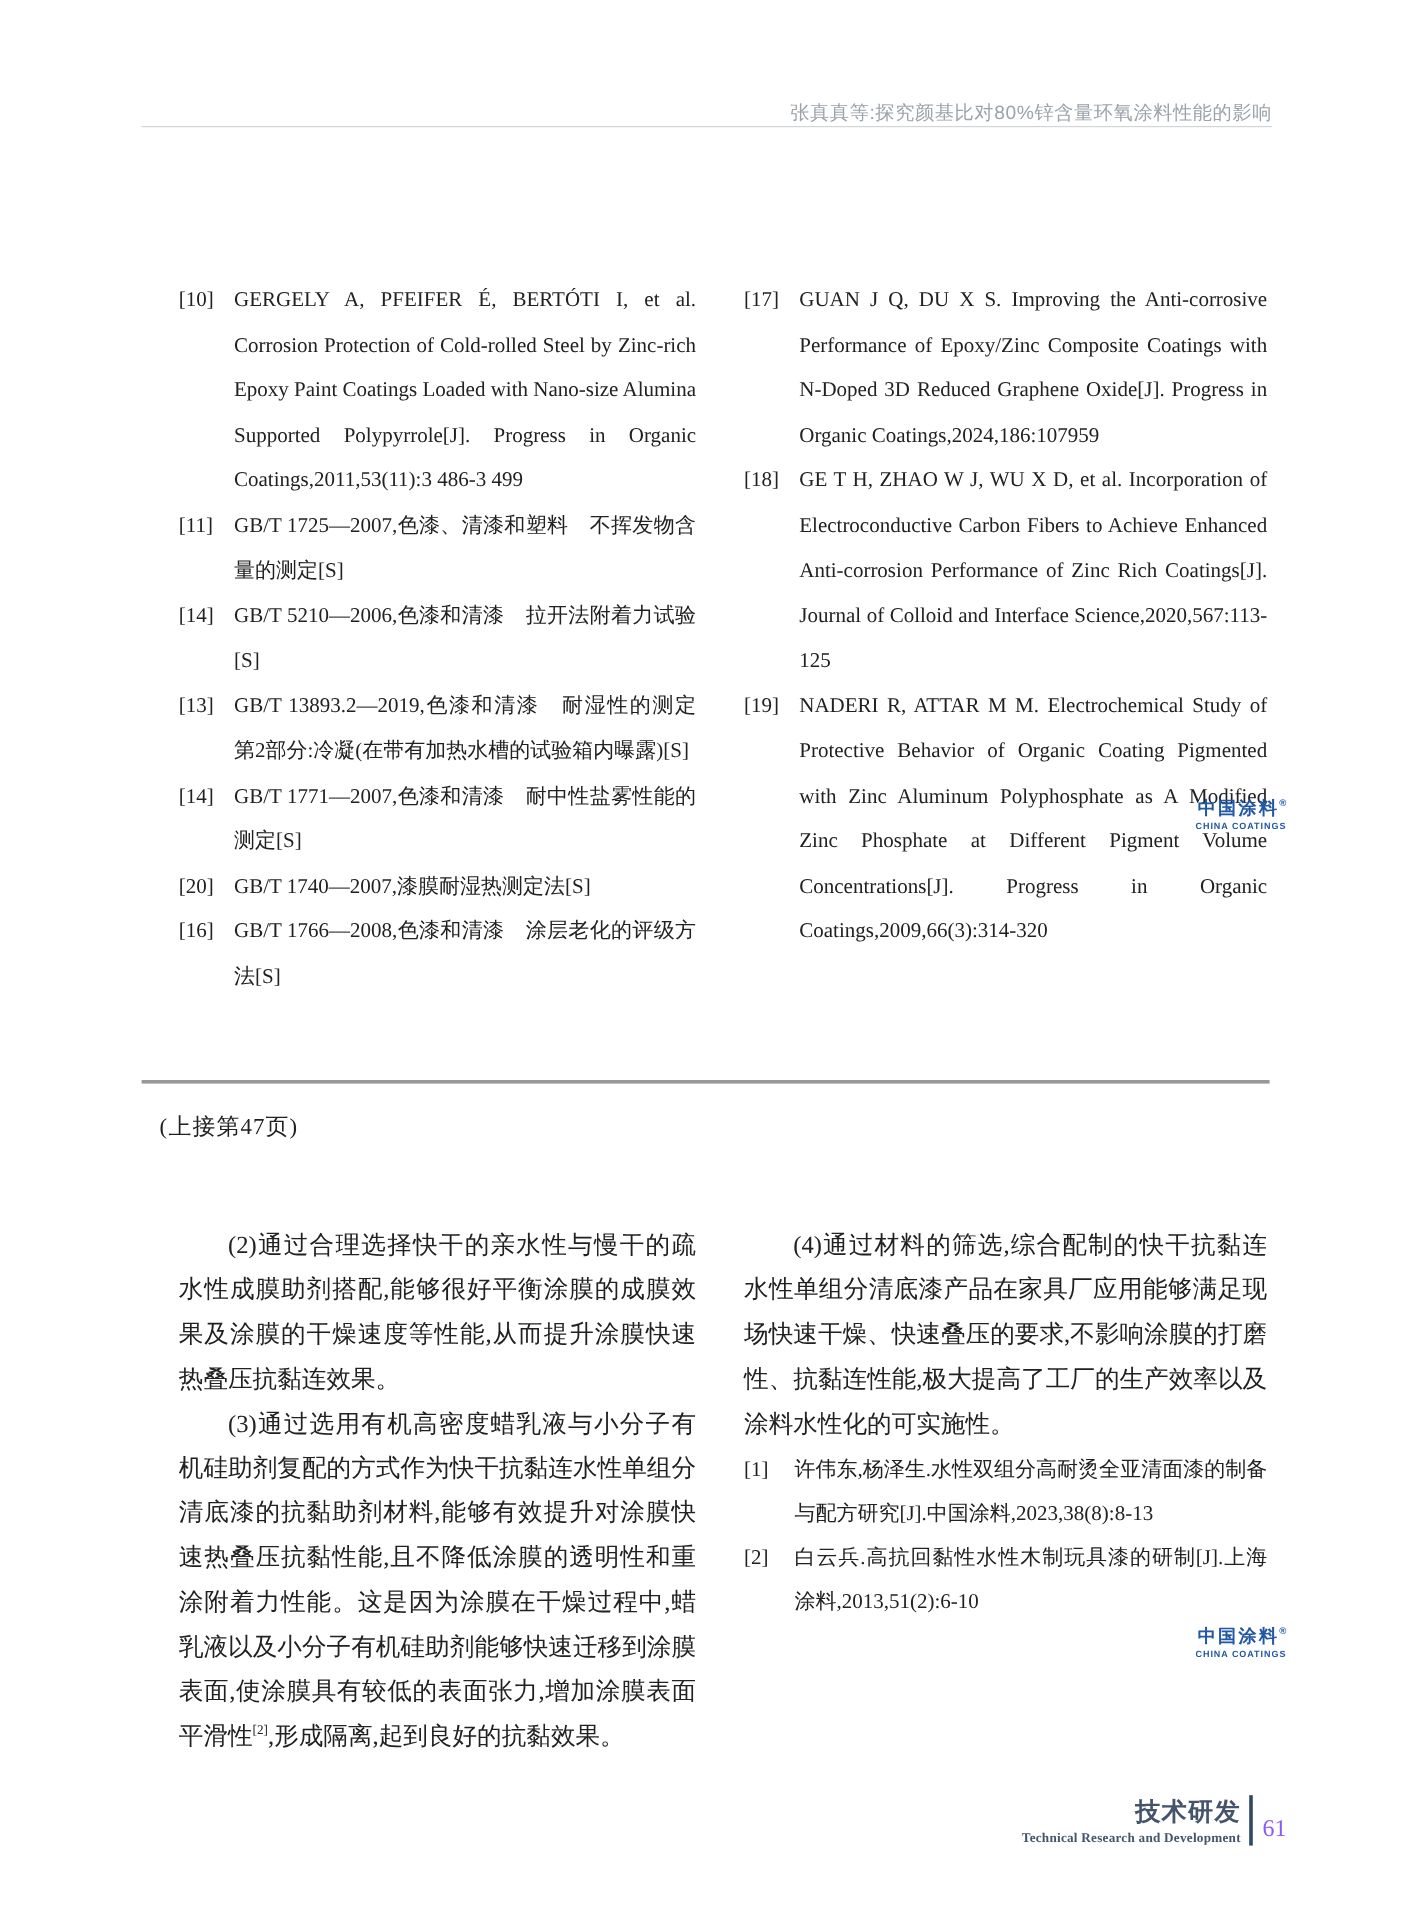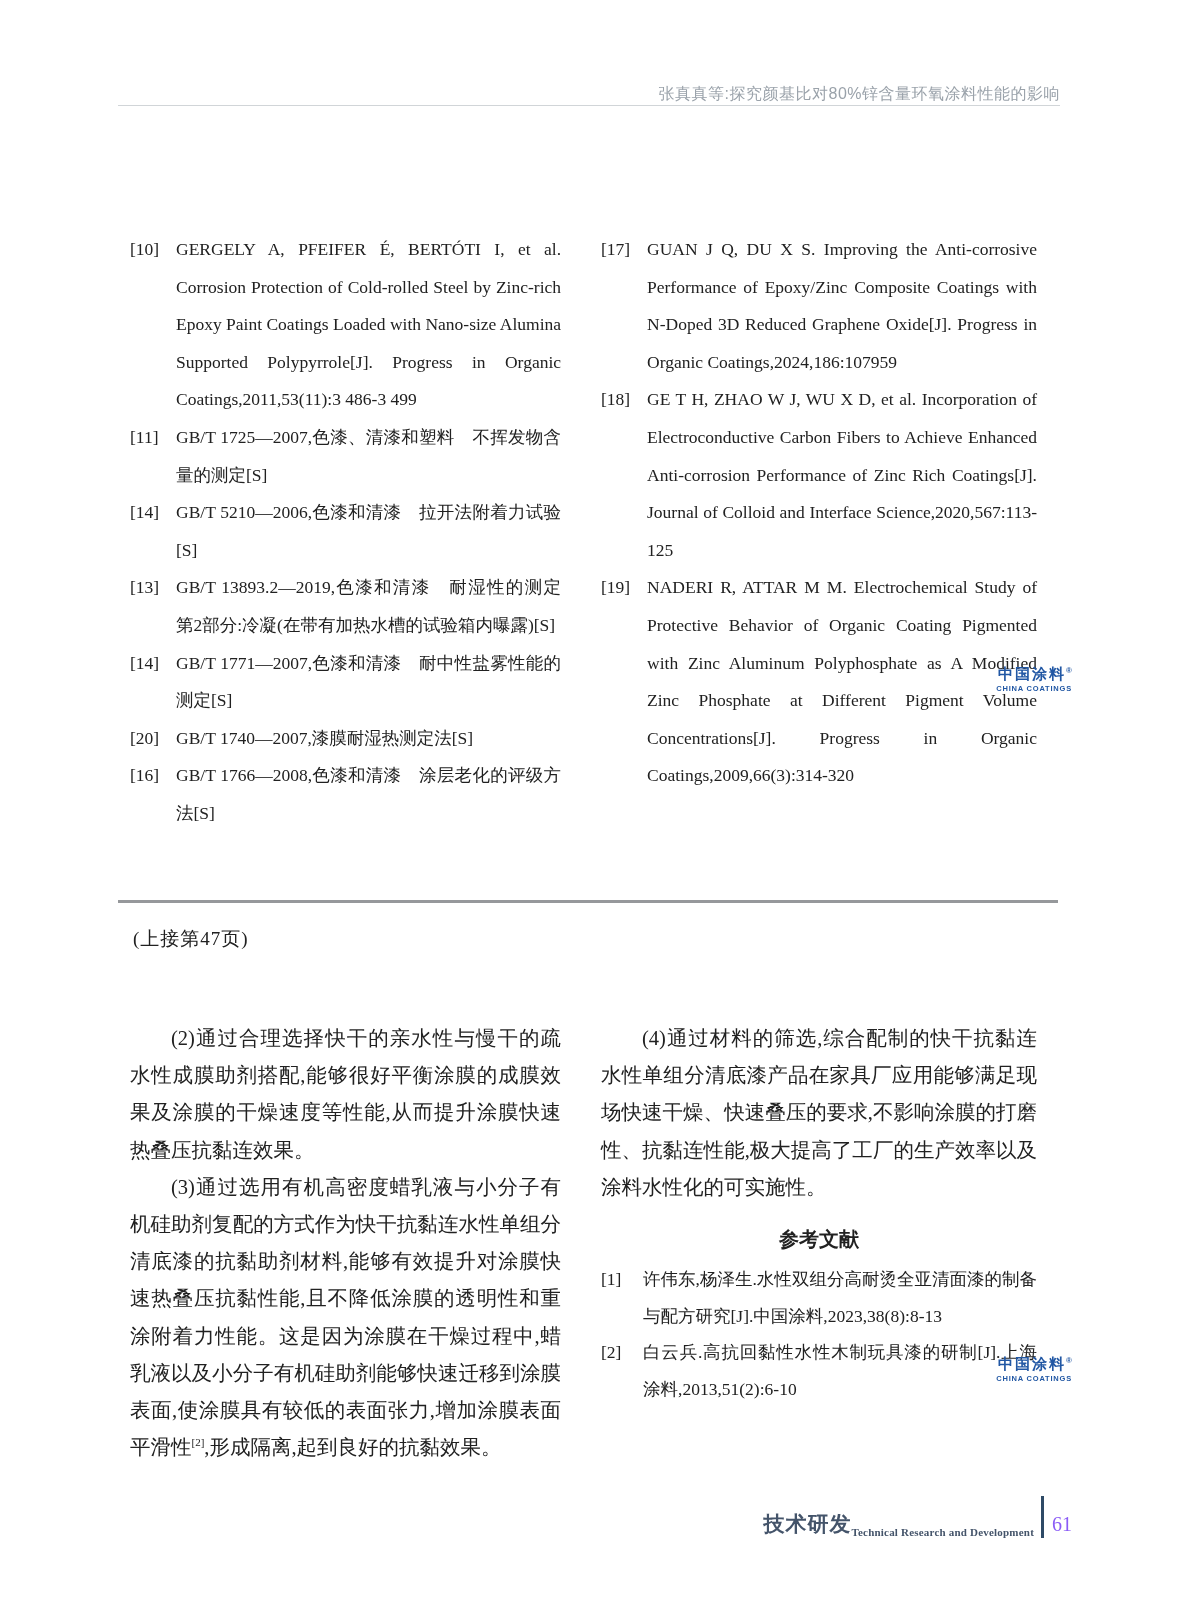--- a/index.html
+++ b/index.html
@@ -9,21 +9,21 @@
   }
   
   .running-title {
     position:absolute; top:84px; left:118px; width:942px; text-align:right;
     font-family:"Liberation Sans","DejaVu Sans",sans-serif;
     font-size:16px; color:#9aa2aa; letter-spacing:0.5px;
   }
   .header-rule { position:absolute; top:105px; left:118px; width:942px; height:1px; background:#d1d5d8; }
 
   
-  .cols { position:absolute; left:130px; width:907px; display:flex; gap:40px; }
+  .cols { position:absolute; left:149px; width:907px; display:flex; gap:40px; }
   .col-l { width:437px; }
   .col-r { width:442px; }
 
   
   #top-refs { top:231px; }
   .ref { display:flex; font-size:17.5px; line-height:37.6px; }
   .ref-no { flex:0 0 46px; }
   .ref-text { flex:1 1 auto; text-align:justify; }
 
   
@@ -45,23 +45,23 @@
 
   .ref-heading {
     font-family:"Liberation Sans","DejaVu Sans",sans-serif;
     text-align:center; font-size:20px; font-weight:bold; margin:20px 0 8px 0;
   }
   .bottom-ref { display:flex; font-size:17.5px; line-height:36.6px; }
   .bottom-ref .ref-no { flex:0 0 42px; }
 
   
   .footer { position:absolute; top:1496px; right:147px; display:flex; align-items:flex-end; }
-  .footer-left { display:flex; flex-direction:row; align-items:flex-end; }
+  .footer-left { display:flex; flex-direction:column; align-items:flex-end; }
   .footer-cn { font-family:"Liberation Sans","DejaVu Sans",sans-serif; font-weight:bold; font-size:21px; color:#44546a; letter-spacing:1px; }
-  .footer-en { font-size:11px; font-weight:bold; color:#44546a; margin-top:14px; letter-spacing:0.2px; }
+  .footer-en { font-size:11px; font-weight:bold; color:#44546a; margin-top:2px; letter-spacing:0.2px; }
   .footer-bar { width:3px; height:42px; background:#2e4a66; margin:0 8px 0 7px; }
   .footer-page { font-size:20px; color:#8b5cf6; padding-bottom:2px; }
 </style>
 </head>
 <body>
 
 <div class="page">
 
   <div class="running-title">张真真等:探究颜基比对80%锌含量环氧涂料性能的影响</div>
   <div class="header-rule"></div>
@@ -121,21 +121,20 @@
   <div class="mid-rule"></div>
   <div class="continuation">(上接第47页)</div>
 
   <div class="cols" id="body-cols">
     <div class="col-l">
       <p class="body-para">(2)通过合理选择快干的亲水性与慢干的疏水性成膜助剂搭配,能够很好平衡涂膜的成膜效果及涂膜的干燥速度等性能,从而提升涂膜快速热叠压抗黏连效果。</p>
       <p class="body-para"><span>(3)通过选用有机高密度蜡乳液与小分子有机硅助剂复配的方式作为快干抗黏连水性单组分清底漆的抗黏助剂材料,能够有效提升对涂膜快速热叠压抗黏性能,且不降低涂膜的透明性和重涂附着力性能。这是因为涂膜在干燥过程中,蜡乳液以及小分子有机硅助剂能够快速迁移到涂膜表面,使涂膜具有较低的表面张力,增加涂膜表面平滑性</span><sup class="cite">[2]</sup><span>,形成隔离,起到良好的抗黏效果。</span></p>
     </div>
     <div class="col-r">
       <p class="body-para">(4)通过材料的筛选,综合配制的快干抗黏连水性单组分清底漆产品在家具厂应用能够满足现场快速干燥、快速叠压的要求,不影响涂膜的打磨性、抗黏连性能,极大提高了工厂的生产效率以及涂料水性化的可实施性。</p>
-      <div class="ref-heading">参考文献</div>
       <div class="bottom-ref">
         <span class="ref-no">[1]</span>
         <span class="ref-text">许伟东,杨泽生.水性双组分高耐烫全亚清面漆的制备与配方研究[J].中国涂料,2023,38(8):8-13</span>
       </div>
       <div class="bottom-ref">
         <span class="ref-no">[2]</span>
         <span class="ref-text">白云兵.高抗回黏性水性木制玩具漆的研制[J].上海涂料,2013,51(2):6-10</span>
       </div>
     </div>
   </div>

